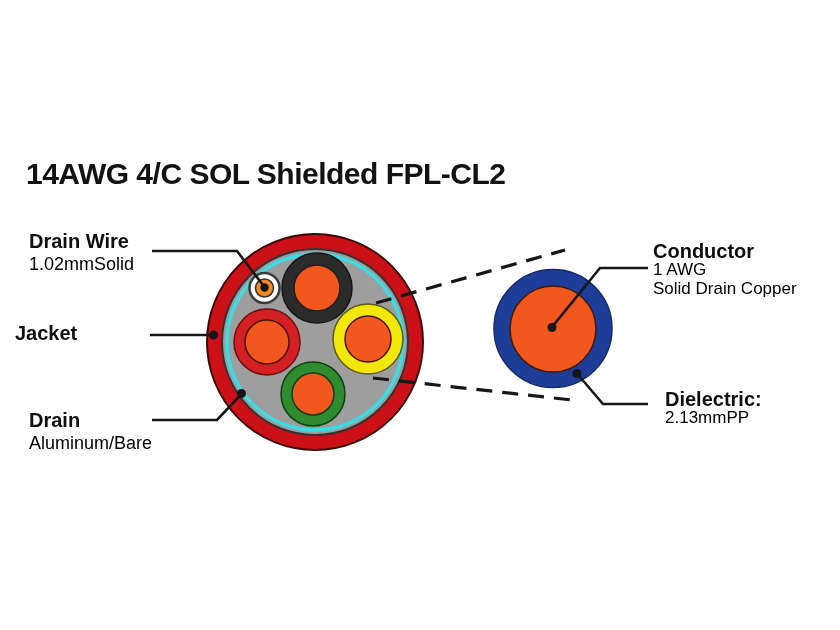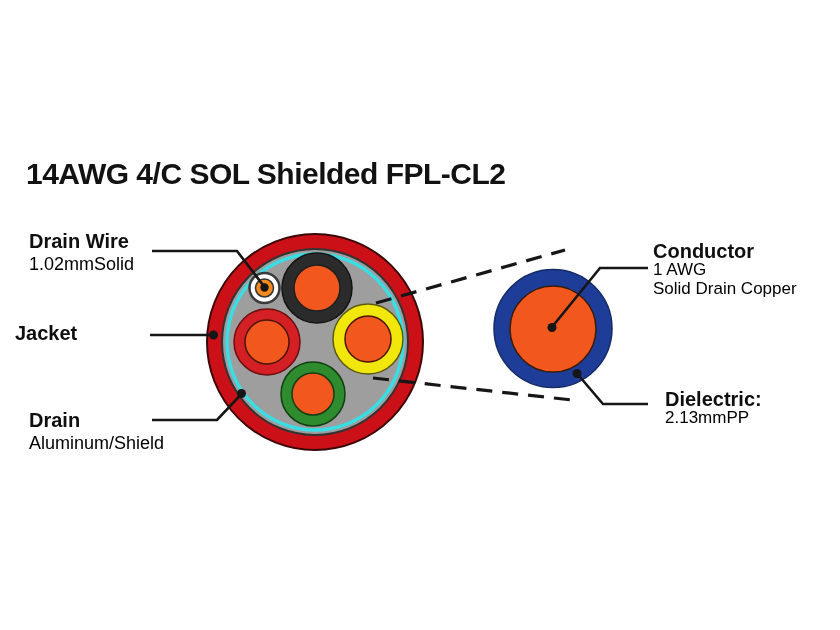--- a/index.html
+++ b/index.html
@@ -120,21 +120,21 @@
     <div class="c-title">Drain Wire</div>
     <div class="c-line">1.02mmSolid</div>
   </div>
 
   <div class="callout left" id="callout-jacket">
     <div class="c-title">Jacket</div>
   </div>
 
   <div class="callout left" id="callout-shield">
     <div class="c-title">Drain</div>
-    <div class="c-line">Aluminum/Shield</div>
+    <div class="c-line">Aluminum/Bare</div>
   </div>
 
   <div class="callout right" id="callout-conductor">
     <div class="c-title">Conductor</div>
     <div class="c-line">1 AWG</div>
     <div class="c-line">Solid Drain Copper</div>
   </div>
 
   <div class="callout right" id="callout-dielectric">
     <div class="c-title">Dielectric:</div>

